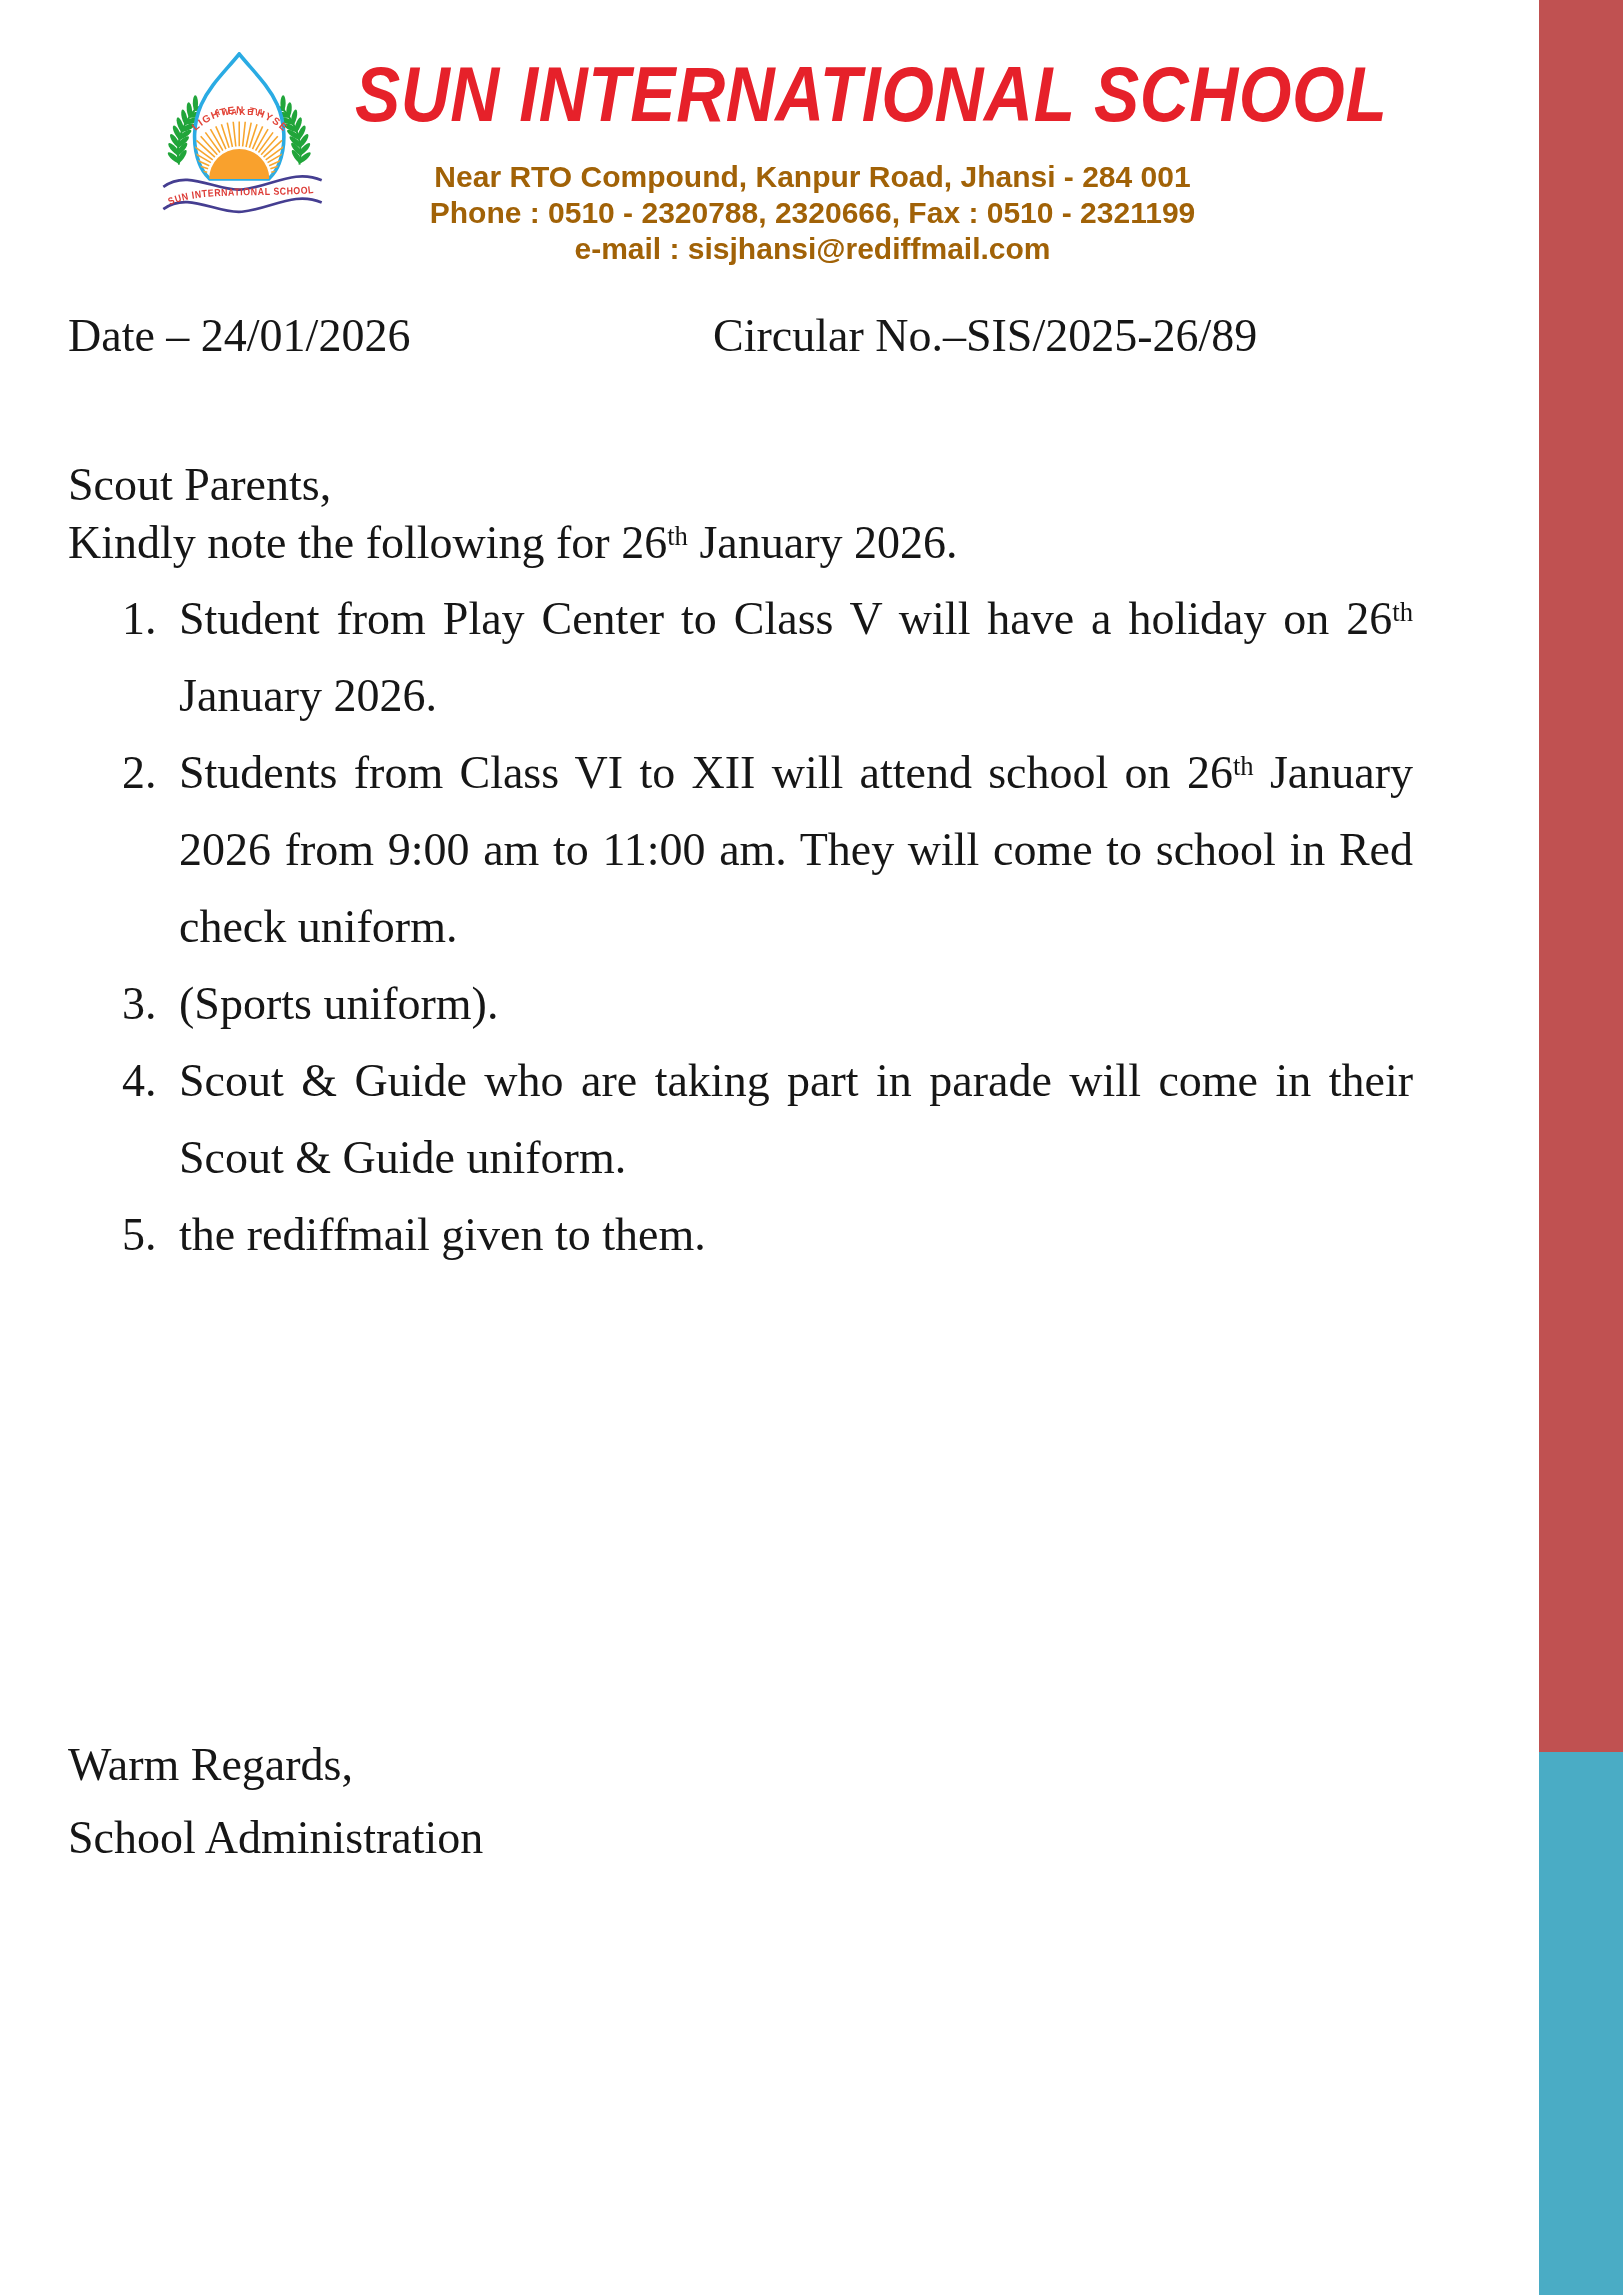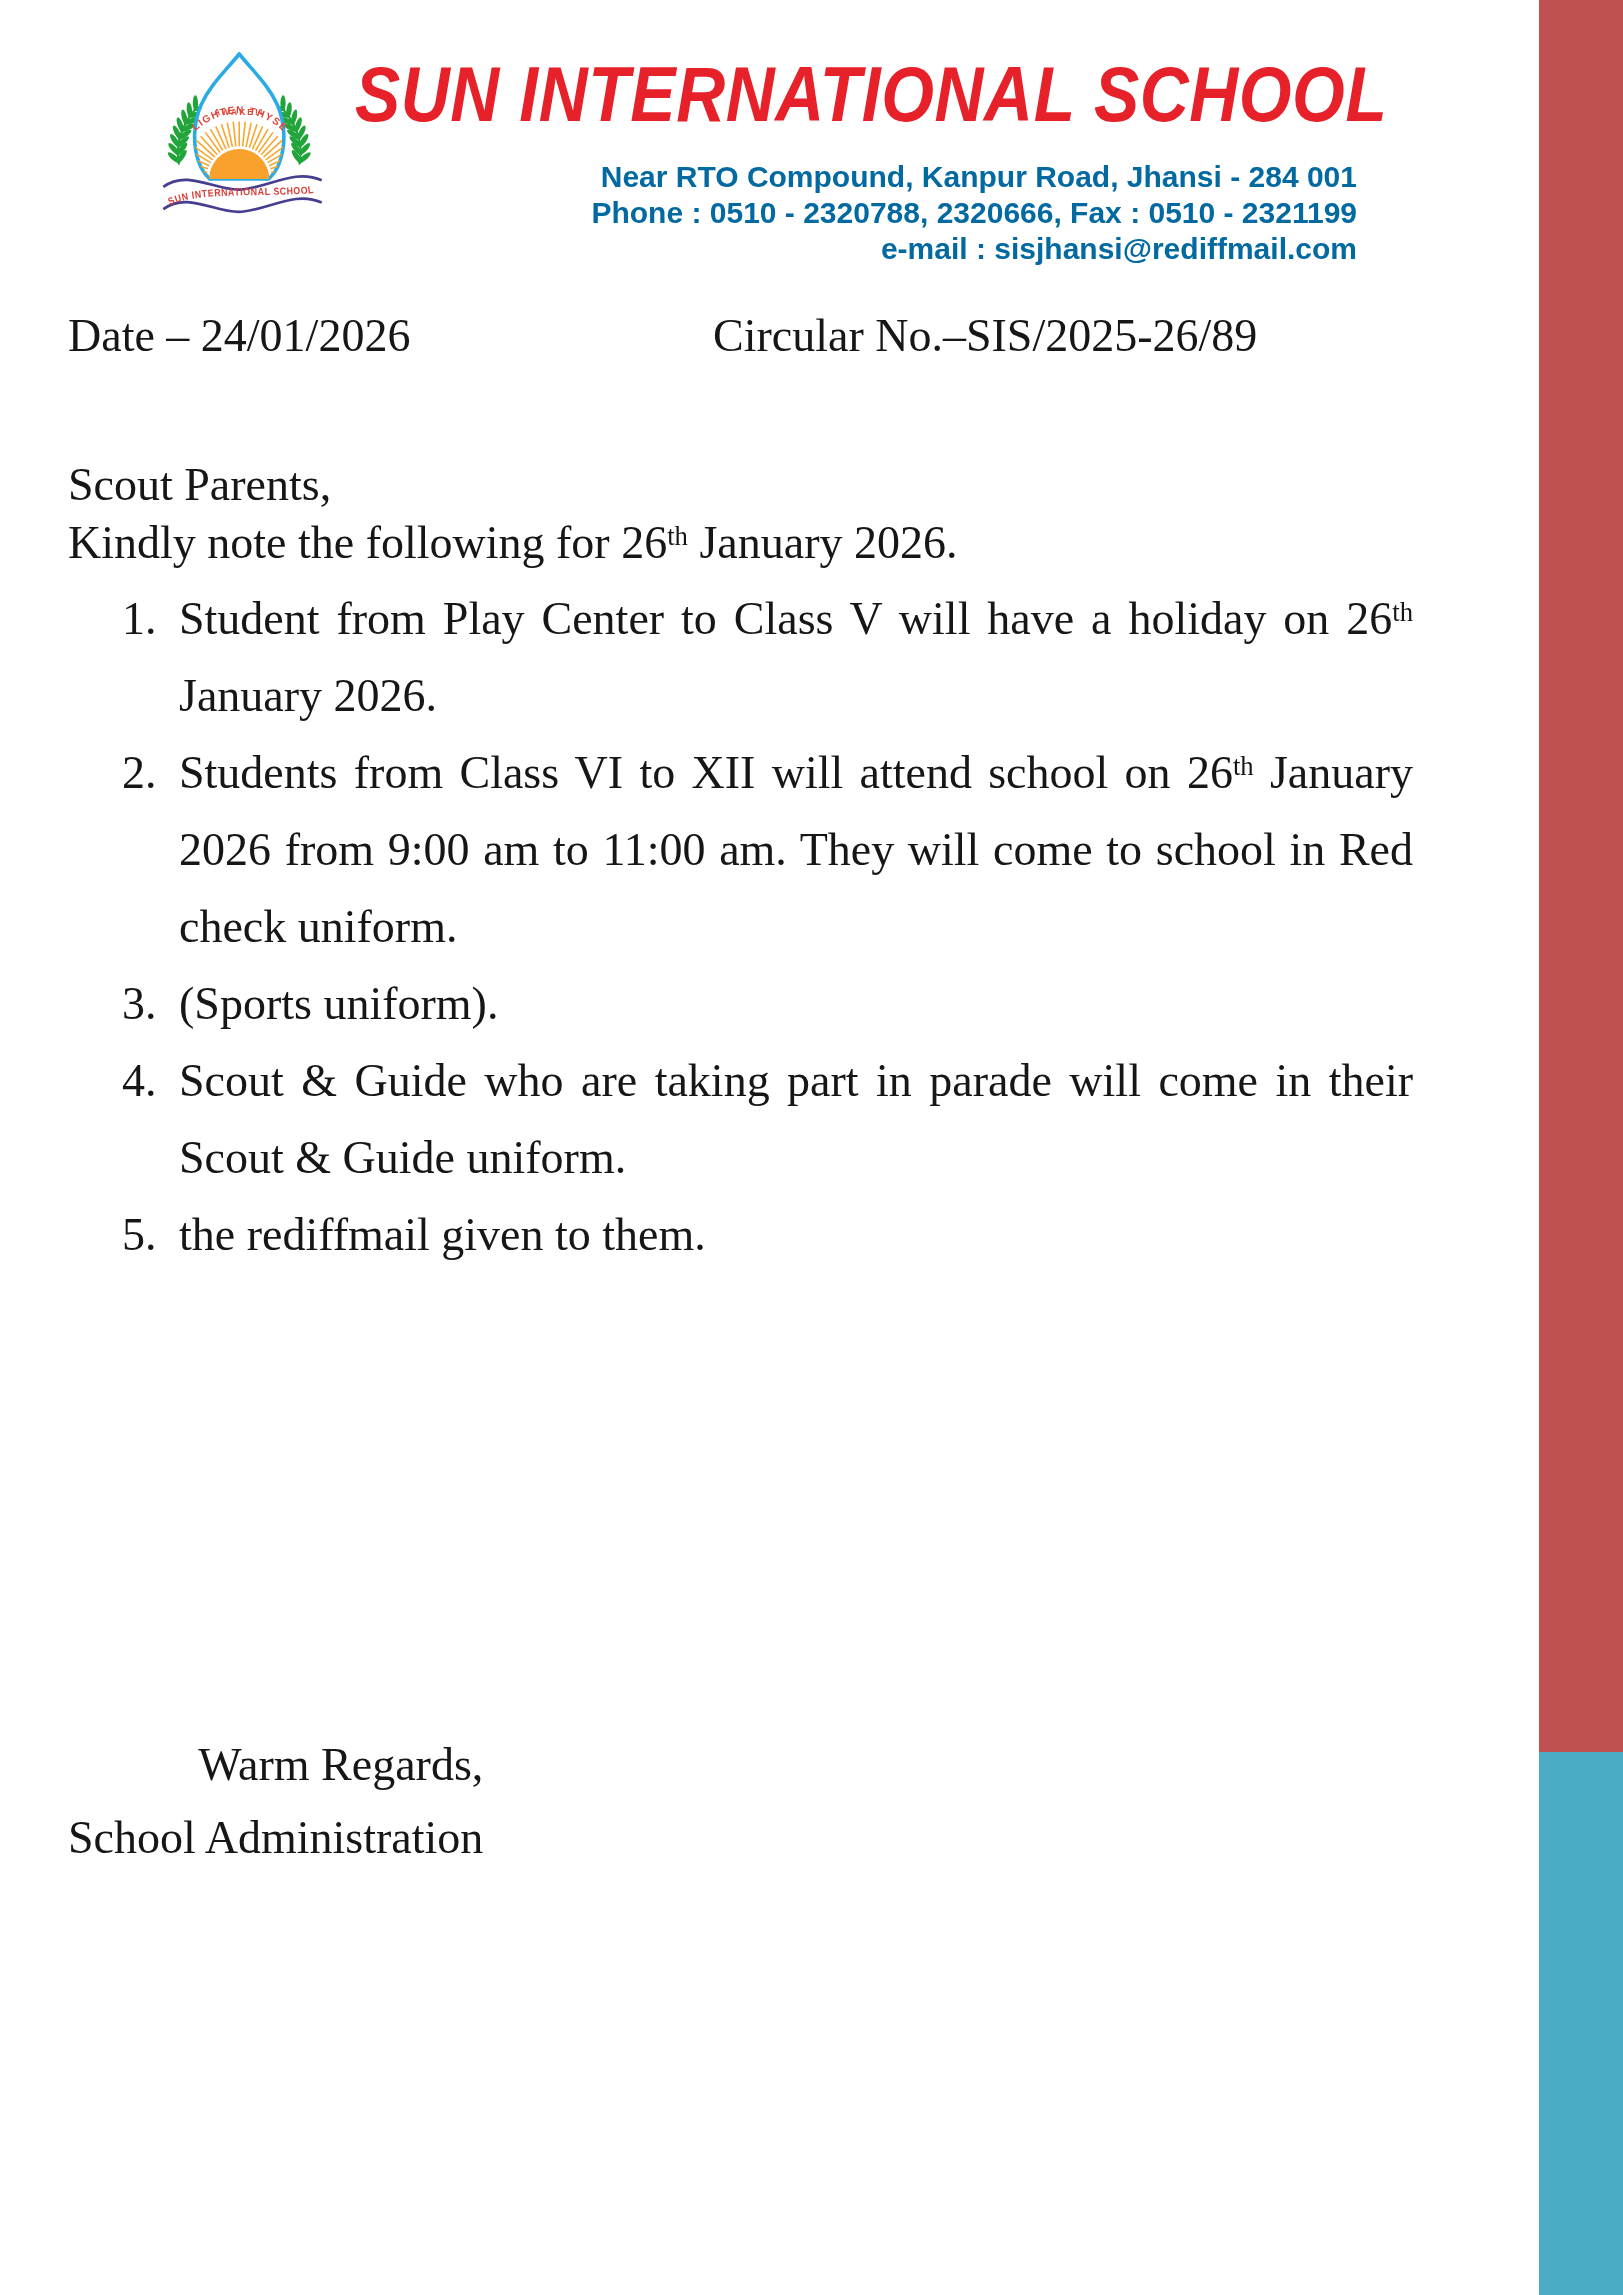--- a/index.html
+++ b/index.html
@@ -10,43 +10,43 @@
   .bar{position:absolute;right:0;width:84px;}
   .bar-red{top:0;height:1752px;background:#c05151;}
   .bar-blue{top:1752px;height:544px;background:#4aacc5;}
 
   
   #logo{position:absolute;left:162px;top:52px;width:161px;height:165px;}
   .school-title{position:absolute;left:355px;top:50px;white-space:nowrap;
      font-family:"Liberation Sans",sans-serif;font-weight:bold;font-style:italic;
      font-size:77px;color:#e6212a;transform:scaleX(0.88);transform-origin:left top;
      letter-spacing:0.7px;}
-  .addr{position:absolute;left:268px;top:159px;width:1089px;text-align:right;
+  .addr{position:absolute;left:268px;top:159px;width:1089px;text-align:center;
      font-family:"Liberation Sans",sans-serif;font-weight:bold;font-size:30px;
-     line-height:36px;color:#0369a1;}
+     line-height:36px;color:#a16207;}
 
   
   .meta{position:absolute;left:0;top:307px;width:1623px;height:58px;font-size:46px;line-height:58px;}
   .meta .date{position:absolute;left:68px;}
   .meta .circ{position:absolute;left:713px;}
 
   
   .salutation{position:absolute;left:68px;top:456px;width:1345px;font-size:46px;line-height:58px;}
 
   
   .list{position:absolute;left:68px;top:580px;width:1345px;font-size:46px;}
   .item{position:relative;padding-left:111px;}
   .item .num{position:absolute;left:54px;top:0;height:77px;line-height:77px;}
   .line{height:77px;line-height:77px;white-space:normal;}
   .line.just{text-align:justify;text-align-last:justify;}
 
   sup{font-size:58%;vertical-align:baseline;position:relative;top:-0.48em;margin-top:25px;}
 
   
-  .closing{position:absolute;left:68px;top:1728px;font-size:46px;line-height:73px;text-align:right;}
+  .closing{position:absolute;left:68px;top:1728px;font-size:46px;line-height:73px;}
 
   
   #logo .dome{fill:#ffffff;stroke:#2aabe3;stroke-width:5.5;}
   #logo .motto{fill:#e2473b;font-family:"Liberation Sans",sans-serif;font-weight:bold;
                font-size:15.5px;letter-spacing:2px;}
   #logo .awake{fill:#e2473b;font-family:"Liberation Sans",sans-serif;font-weight:bold;
                font-size:13px;letter-spacing:3px;text-anchor:middle;}
   #logo .sun-disc{fill:#f9a12d;}
   #sun-rays line{stroke:#f7a62e;stroke-width:2.4;}
   #laurelL{fill:#21a53a;}

